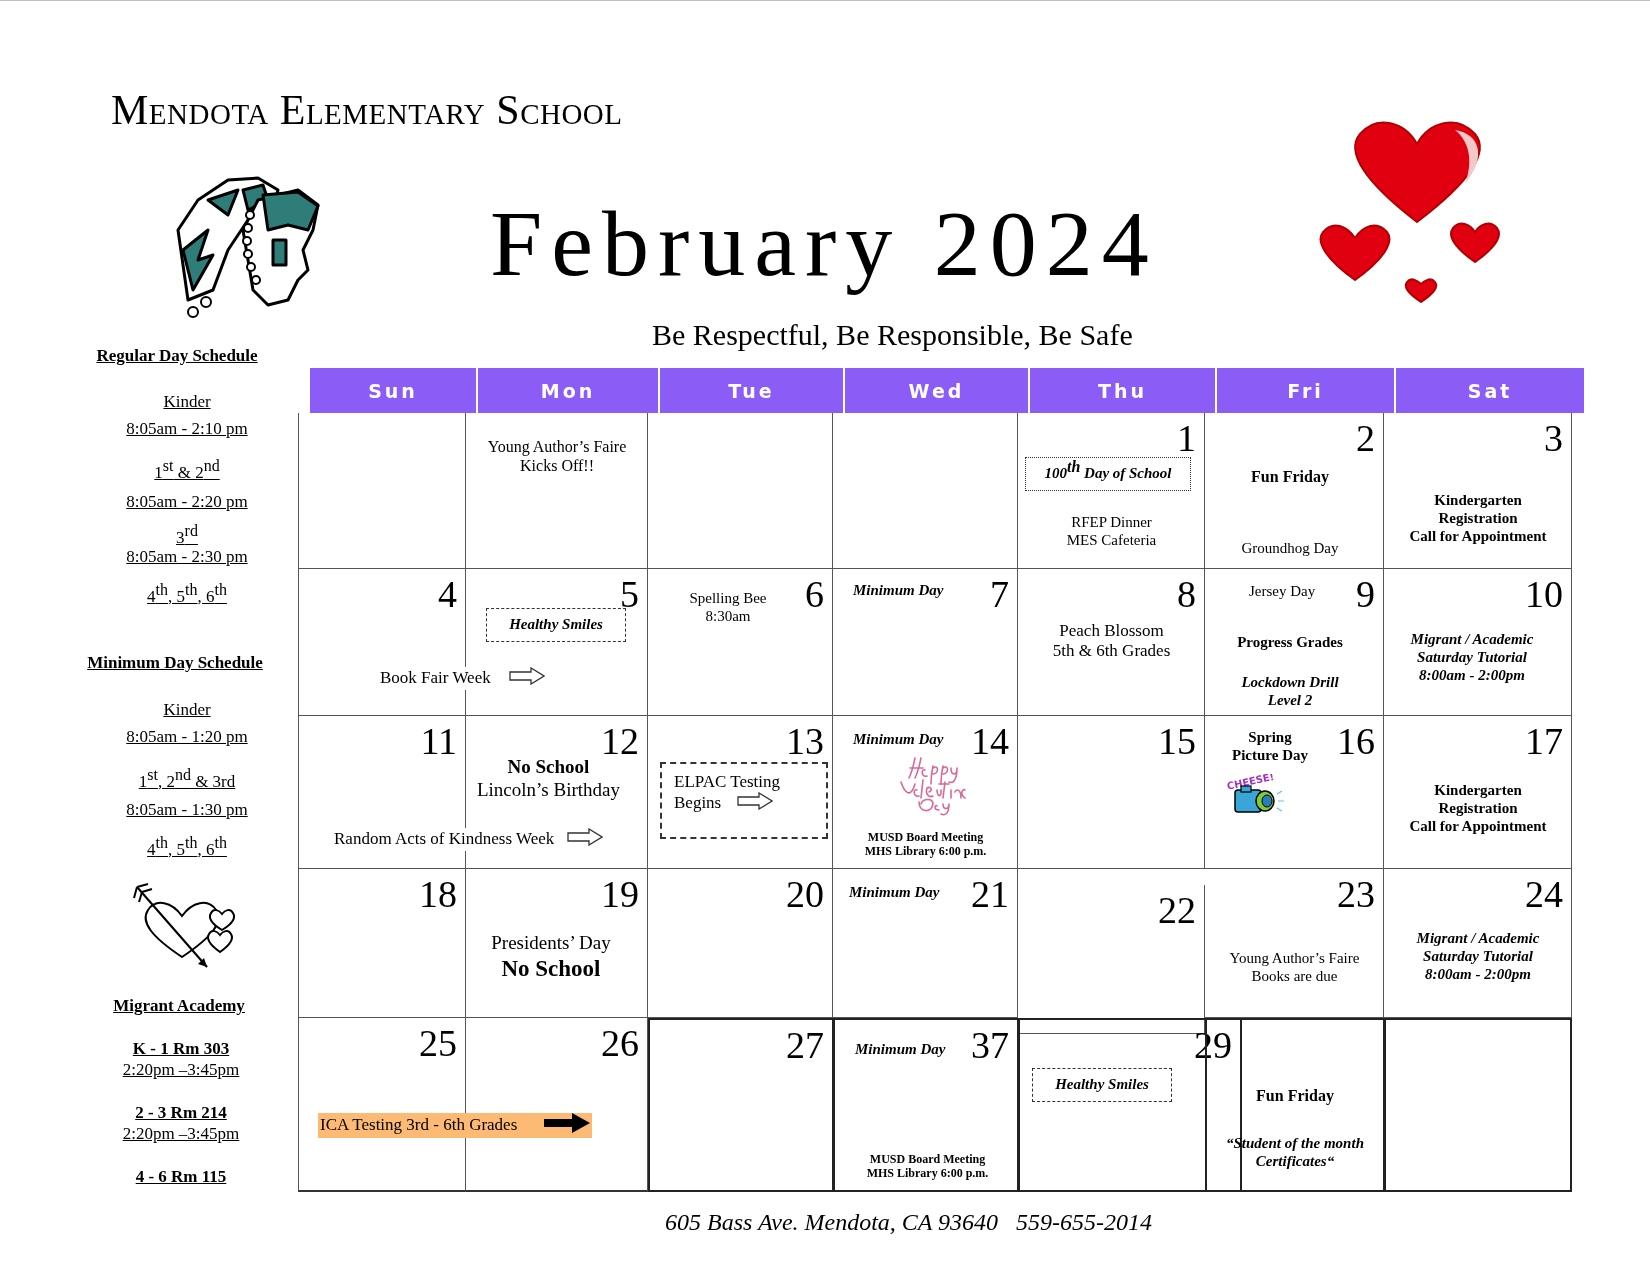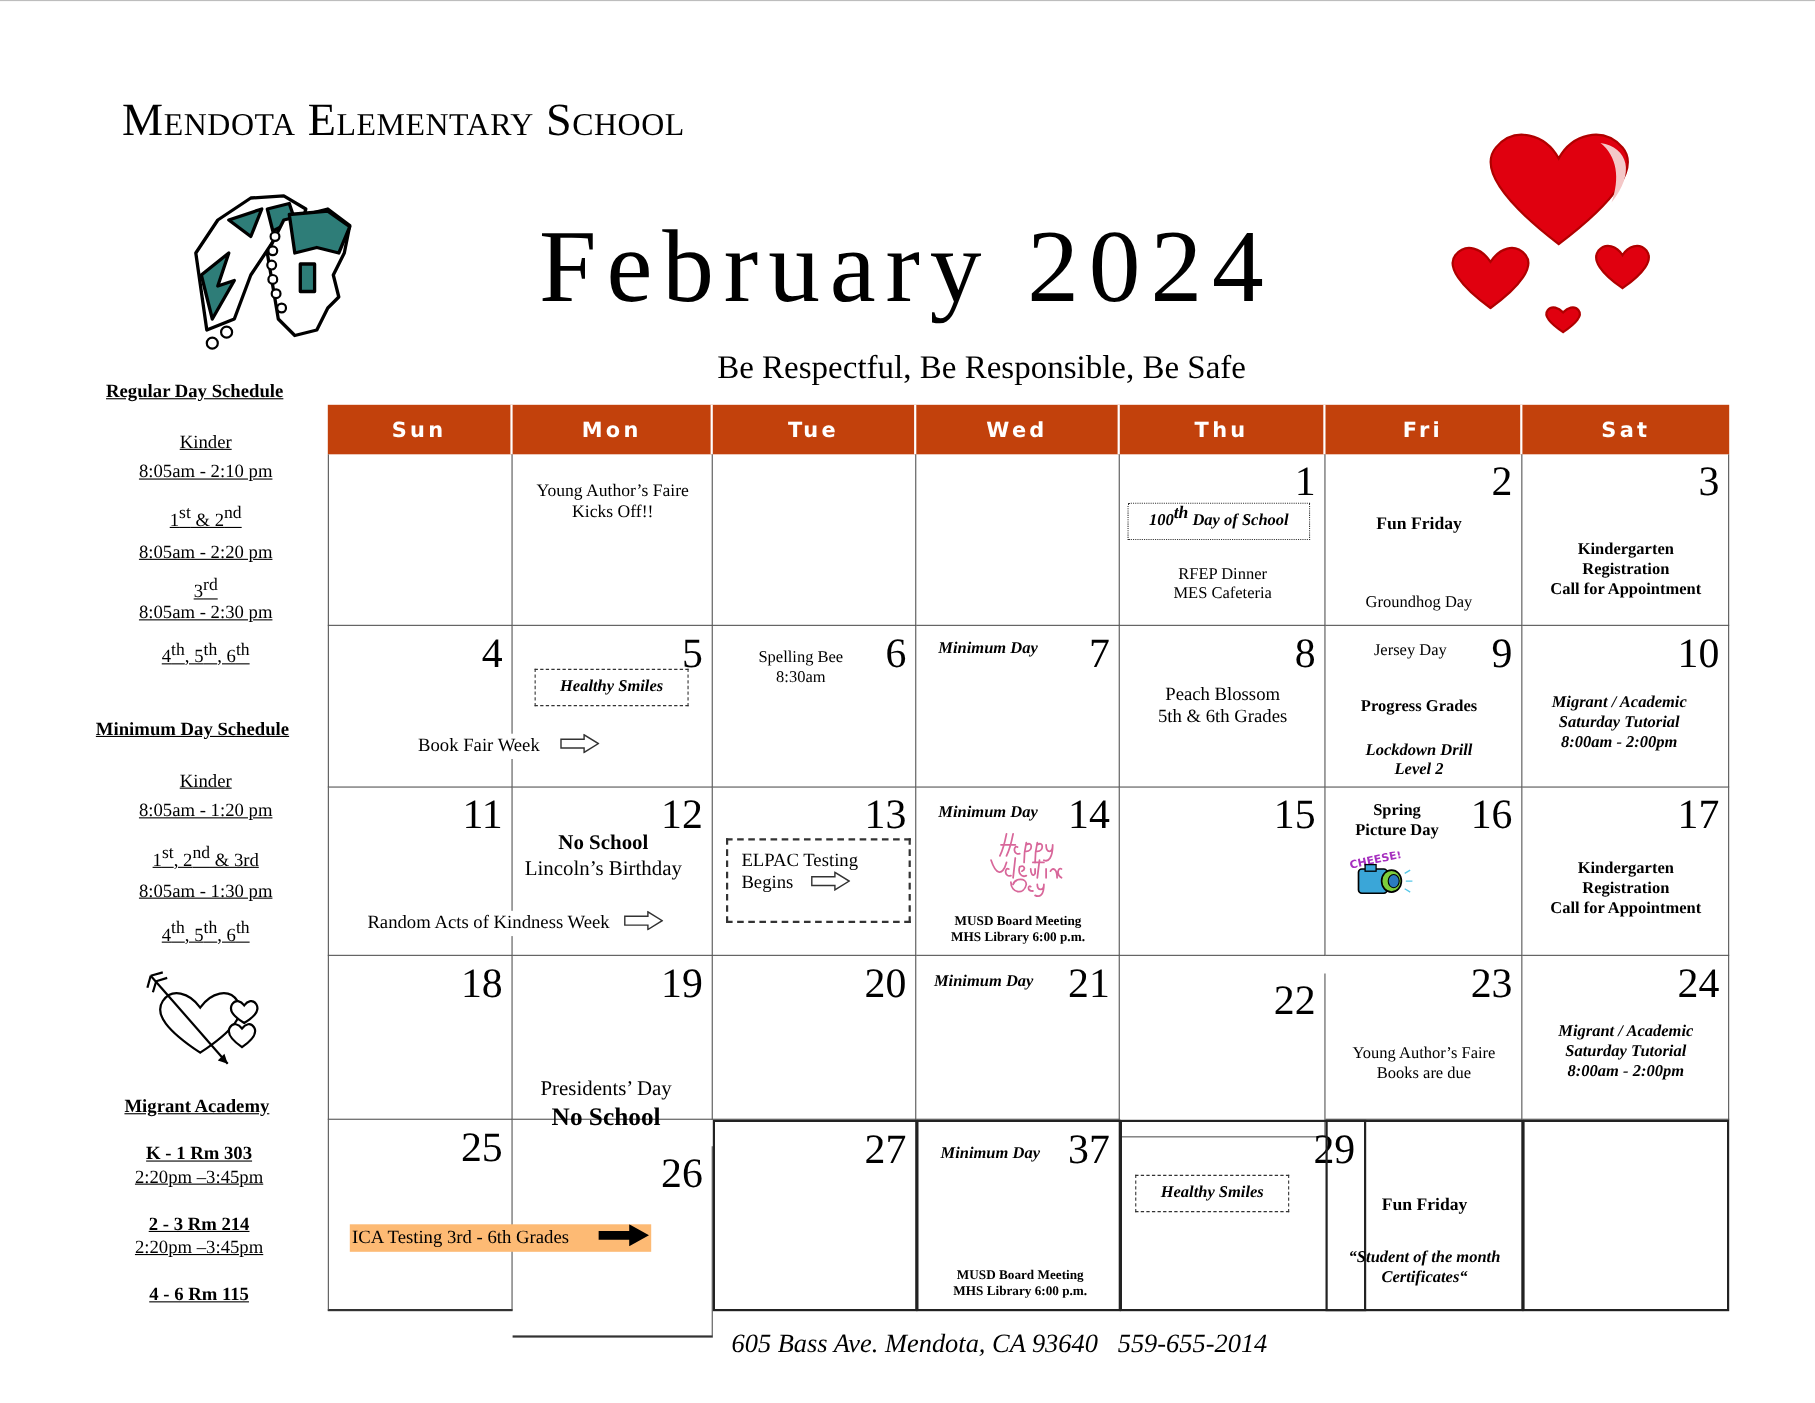--- a/index.html
+++ b/index.html
@@ -14,21 +14,21 @@
 
   .logo { left:168px; top:170px; width:170px; height:160px; }
   .hearts { left:1305px; top:112px; width:220px; height:210px; }
 
   
   .side { width:230px; text-align:center; font-size:17px; line-height:1.2;text-decoration:underline; }
   .side-h { font-weight:bold; font-size:17px; }
   sup { font-size:16px; vertical-align:super; line-height:0; }
 
   
-  .hdr { left:298px; top:368px; width:1274px; height:45px; background:#c2410c; display:flex; }
+  .hdr { left:310px; top:368px; width:1274px; height:45px; background:#8b5cf6; display:flex; }
   .hdr div { color:#fff; font-family:"DejaVu Sans","Liberation Sans",sans-serif; font-weight:bold; font-size:19px; letter-spacing:3px; display:flex; align-items:center; justify-content:center; border-right:2px solid #fff; }
   .hdr div:last-child { border-right:none; }
 
   .grid { left:298px; top:413px; width:1274px; height:779px; }
   .cell { position:absolute; border-right:1.5px solid #555; border-bottom:1.5px solid #555; }
   .cell.l { border-left:1.5px solid #555; }
   .cell.thick { border:2px solid #222; }
   .dn { position:absolute; right:8px; top:6px; font-size:38px; line-height:1; }
   .ev { position:absolute; text-align:center; white-space:nowrap; line-height:1.2; }
   .it { font-style:italic; }
@@ -292,21 +292,21 @@
         <div>Call for Appointment</div>
     </div>
   </div>
 
   <div class="cell l" style="left:0;top:456px;width:168px;height:149px;">
     <div class="dn">18</div>
   </div>
   <div class="cell" style="left:168px;top:456px;width:182px;height:149px;">
     <div class="dn">19</div>
     <div class="ev" style="left:0;width:170px;top:63px;">
-      <div style="font-size:19px;margin-top:47px;">Presidents’ Day</div>
+      <div style="font-size:19px;">Presidents’ Day</div>
       <div class="bd" style="font-size:23px;">No School</div>
     </div>
   </div>
   <div class="cell" style="left:350px;top:456px;width:185px;height:149px;">
     <div class="dn">20</div>
   </div>
   <div class="cell" style="left:535px;top:456px;width:185px;height:149px;">
     <div class="dn">21</div>
     <div class="ev it bd" style="left:16px;top:14px;font-size:15px;">Minimum Day</div>
   </div>
@@ -325,21 +325,21 @@
     <div class="ev it bd" style="left:0;width:188px;top:60px;font-size:15px;">
       <div>Migrant / Academic</div>
         <div>Saturday Tutorial</div>
         <div>8:00am - 2:00pm</div>
     </div>
   </div>
 
   <div class="cell l" style="left:0;top:605px;width:168px;height:174px;border-bottom:2px solid #333;">
     <div class="dn">25</div>
   </div>
-  <div class="cell" style="left:168px;top:605px;width:182px;height:174px;border-bottom:2px solid #333;margin-top:24px;">
+  <div class="cell" style="left:168px;top:605px;width:182px;height:174px;border-bottom:2px solid #333;">
     <div class="dn">26</div>
   </div>
   <div class="ev" style="left:20px;top:700px;font-size:17px;background:#fdba74;padding:0 2px;">
     <span>ICA Testing 3rd - 6th Grades</span>
     <span style="display:inline-block;vertical-align:middle;margin-left:22px;">
       <svg width="46" height="20" viewBox="0 0 46 20">
           <path d="M0 6 H28 V0 L46 10 L28 20 V14 H0 Z" fill="#000"></path>
         </svg>
     </span>
   </div>

